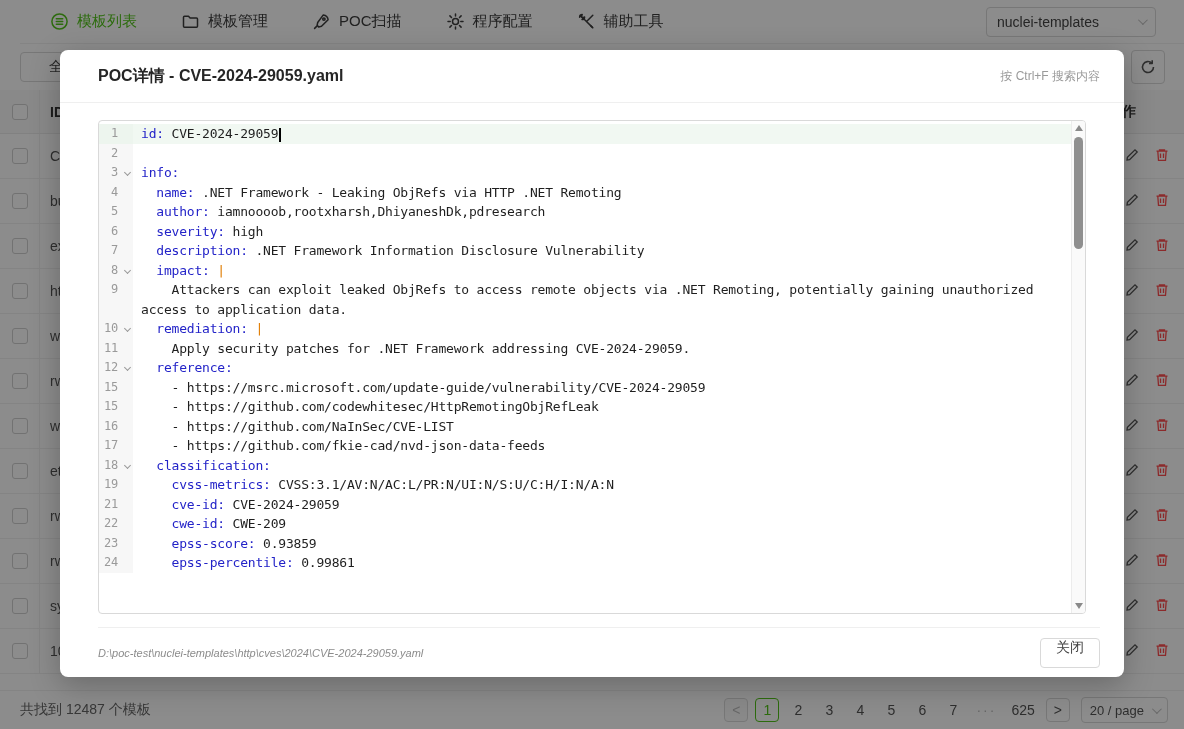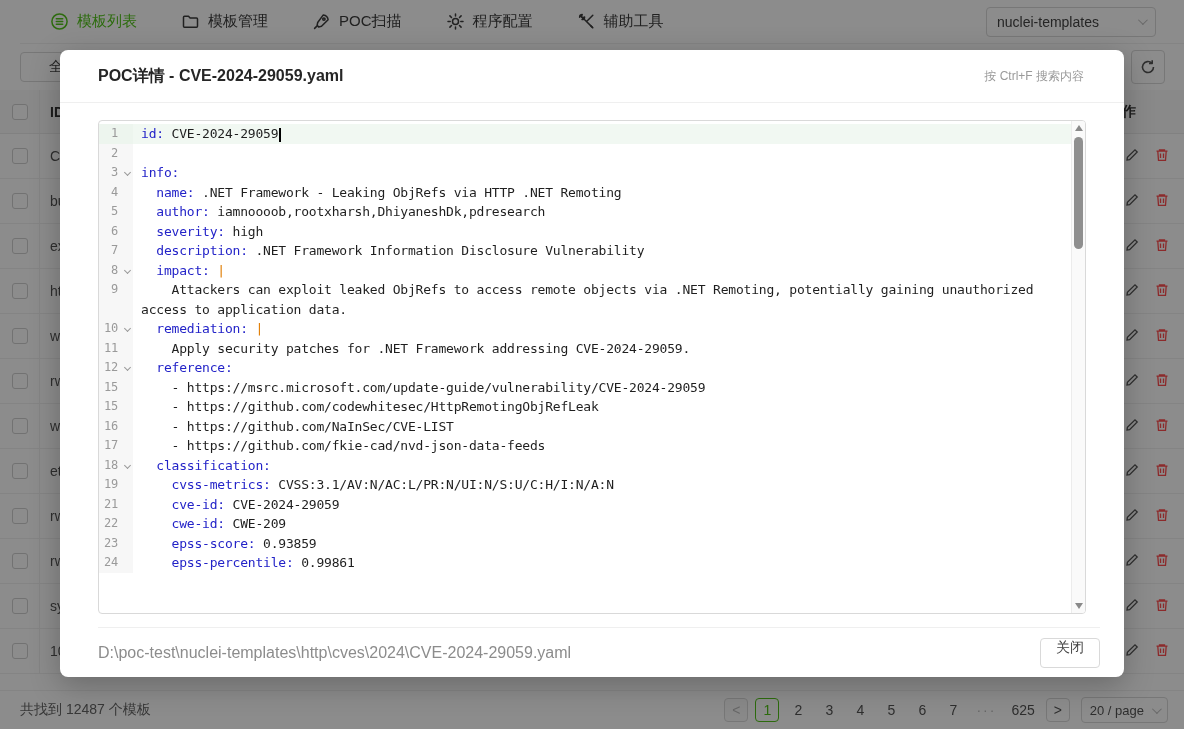--- a/index.html
+++ b/index.html
@@ -38,26 +38,26 @@
   .page-btn{min-width:24px;height:24px;display:flex;align-items:center;justify-content:center;font-size:14px;color:#555;border-radius:4px;padding:0 4px;}
   .page-box{border:1px solid var(--border);background:#fff;}
   .page-prev{color:#bbb;background:#fafafa;}
   .page-active{border:1px solid var(--accent);color:var(--accent);}
   .page-ellipsis{color:#bbb;letter-spacing:2px;}
   .size-select{height:26px;border:1px solid var(--border);border-radius:4px;display:flex;align-items:center;gap:8px;padding:0 8px;font-size:13px;color:#555;background:#fff;margin-left:4px;}
 
   
   .overlay{position:absolute;inset:0;background:rgba(0,0,0,0.45);z-index:10;}
   .modal{position:absolute;left:60px;top:50px;width:1064px;height:627px;background:#fff;border-radius:8px;box-shadow:0 8px 30px rgba(0,0,0,.25);z-index:20;}
-  .modal-header{height:53px;display:flex;align-items:center;justify-content:space-between;padding:0 40px 0 38px;border-bottom:1px solid #efefef;}
+  .modal-header{height:53px;display:flex;align-items:center;justify-content:space-between;padding:0 24px 0 38px;border-bottom:1px solid #efefef;}
   .modal-title{font-size:16px;font-weight:bold;color:#262626;}
   .search-hint{font-size:12px;color:#9a9a9a;}
   .modal-footer{position:absolute;left:0;right:0;bottom:0;height:49px;display:flex;align-items:center;justify-content:space-between;padding:0 24px 0 38px;}
   .footer-divider{position:absolute;left:38px;right:24px;bottom:49px;height:1px;background:#efefef;}
-  .file-path{font-size:16px;color:var(--muted);}
+  .file-path{font-size:11px;color:var(--muted);font-style:italic;}
   .close-btn{height:30px;padding:0 15px;border:1px solid var(--border);border-radius:4px;background:#fff;font-size:14px;color:#444;display:flex;}
 
   
   .editor{position:absolute;left:38px;right:38px;top:70px;height:494px;border:1px solid #d9d9d9;border-radius:4px;background:#fff;overflow:hidden;font-family:"DejaVu Sans Mono","Liberation Mono",monospace;font-size:13px;letter-spacing:-0.2px;}
   .code-scroll{position:absolute;inset:0 14px 0 0;overflow:hidden;padding-top:3px;}
   .code-row{display:flex;line-height:19.5px;height:19.5px;white-space:pre;}
   .code-row.active{background:#f1f8f2;}
   .gutter{width:34px;flex:0 0 34px;background:#f7f7f7;display:flex;align-items:center;}
   .code-row.active .gutter{background:#edf5ee;}
   .lnum{flex:1;text-align:right;color:#9a9a9a;font-size:12px;padding-right:3px;}

